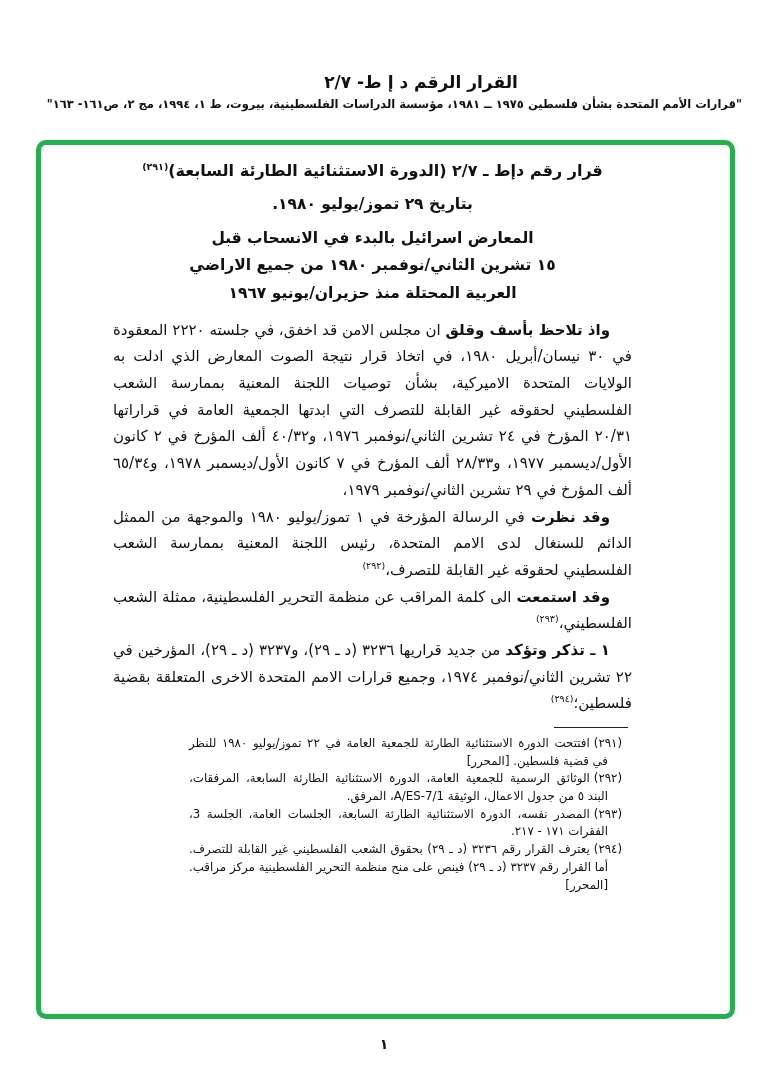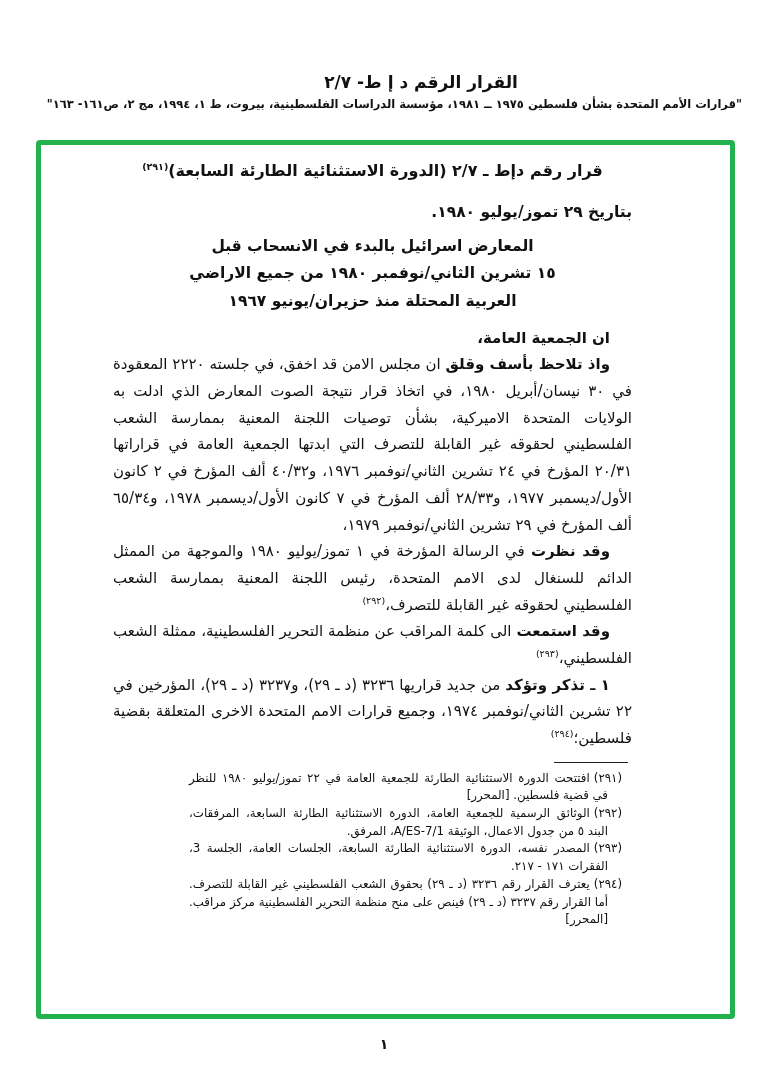--- a/index.html
+++ b/index.html
@@ -7,25 +7,25 @@
     width:768px;height:1085px;position:relative;background:#ffffff;
     font-family:"DejaVu Sans",sans-serif;color:#111;overflow:hidden;
   }
   
   .header{position:absolute;top:72px;left:100px;right:26px;text-align:center;direction:rtl;}
   .header-title{font-size:17px;font-weight:bold;letter-spacing:0;}
   .header-source{margin-top:5px;font-size:11.5px;font-weight:bold;white-space:nowrap;}
   
   .frame{
     position:absolute;left:36px;top:140px;width:689px;height:869px;
-    border:5px solid #22b14c;border-radius:4px;overflow:hidden;background:#fff;
+    border:5px solid #22b14c;border-radius:10px;overflow:hidden;background:#fff;
   }
   .content{direction:rtl;margin:12px 98px 0 72px;}
   .doc-heading{text-align:center;font-weight:bold;font-size:16px;line-height:1.75;}
-  .doc-date{font-weight:bold;font-size:15.5px;line-height:1.7;margin-top:14px;}
+  .doc-date{text-align:center;font-weight:bold;font-size:15.5px;line-height:1.7;margin-top:6px;}
   .subject{margin-top:8px;text-align:center;font-weight:bold;font-size:15.5px;line-height:1.75;}
   .body-text{margin-top:10px;}
   .para{
     margin:0;font-size:15px;line-height:1.78;text-align:justify;
     text-indent:22px;
   }
   .p-lead{font-weight:bold;}
   sup.ref{font-size:9.5px;line-height:0;vertical-align:6px;}
   
   .fn-rule{margin:10px 4px 0 auto;width:74px;border-top:1.5px solid #222;height:0;}
@@ -51,21 +51,20 @@
     </div>
     <div class="doc-date">بتاريخ ٢٩ تموز/يوليو ١٩٨٠.</div>
 
     <div class="subject">
       <div>المعارض اسرائيل بالبدء في الانسحاب قبل</div>
       <div>١٥ تشرين الثاني/نوفمبر ١٩٨٠ من جميع الاراضي</div>
       <div>العربية المحتلة منذ حزيران/يونيو ١٩٦٧</div>
     </div>
 
     <div class="body-text">
-      <p class="para"><span class="p-lead">ان الجمعية العامة،</span><span></span><sup class="ref"></sup></p>
       <p class="para"><span class="p-lead">واذ تلاحظ بأسف وقلق</span><span> ان مجلس الامن قد اخفق، في جلسته ٢٢٢٠ المعقودة في ٣٠ نيسان/أبريل ١٩٨٠، في اتخاذ قرار نتيجة الصوت المعارض الذي ادلت به الولايات المتحدة الاميركية، بشأن توصيات اللجنة المعنية بممارسة الشعب الفلسطيني لحقوقه غير القابلة للتصرف التي ابدتها الجمعية العامة في قراراتها ٢٠/٣١ المؤرخ في ٢٤ تشرين الثاني/نوفمبر ١٩٧٦، و٤٠/٣٢ ألف المؤرخ في ٢ كانون الأول/ديسمبر ١٩٧٧، و٢٨/٣٣ ألف المؤرخ في ٧ كانون الأول/ديسمبر ١٩٧٨، و٦٥/٣٤ ألف المؤرخ في ٢٩ تشرين الثاني/نوفمبر ١٩٧٩،</span><sup class="ref"></sup></p>
       <p class="para"><span class="p-lead">وقد نظرت</span><span> في الرسالة المؤرخة في ١ تموز/يوليو ١٩٨٠ والموجهة من الممثل الدائم للسنغال لدى الامم المتحدة، رئيس اللجنة المعنية بممارسة الشعب الفلسطيني لحقوقه غير القابلة للتصرف،</span><sup class="ref">(٢٩٢)</sup></p>
       <p class="para"><span class="p-lead">وقد استمعت</span><span> الى كلمة المراقب عن منظمة التحرير الفلسطينية، ممثلة الشعب الفلسطيني،</span><sup class="ref">(٢٩٣)</sup></p>
       <p class="para"><span class="p-lead">١ ـ تذكر وتؤكد</span><span> من جديد قراريها ٣٢٣٦ (د ـ ٢٩)، و٣٢٣٧ (د ـ ٢٩)، المؤرخين في ٢٢ تشرين الثاني/نوفمبر ١٩٧٤، وجميع قرارات الامم المتحدة الاخرى المتعلقة بقضية فلسطين؛</span><sup class="ref">(٢٩٤)</sup></p>
     </div>
 
     <div class="fn-rule"></div>
 
     <div class="footnotes">
       <div class="footnote"><span class="fn-num">(٢٩١)</span><span>افتتحت الدورة الاستثنائية الطارئة للجمعية العامة في ٢٢ تموز/يوليو ١٩٨٠ للنظر في قضية فلسطين. [المحرر]</span></div>

